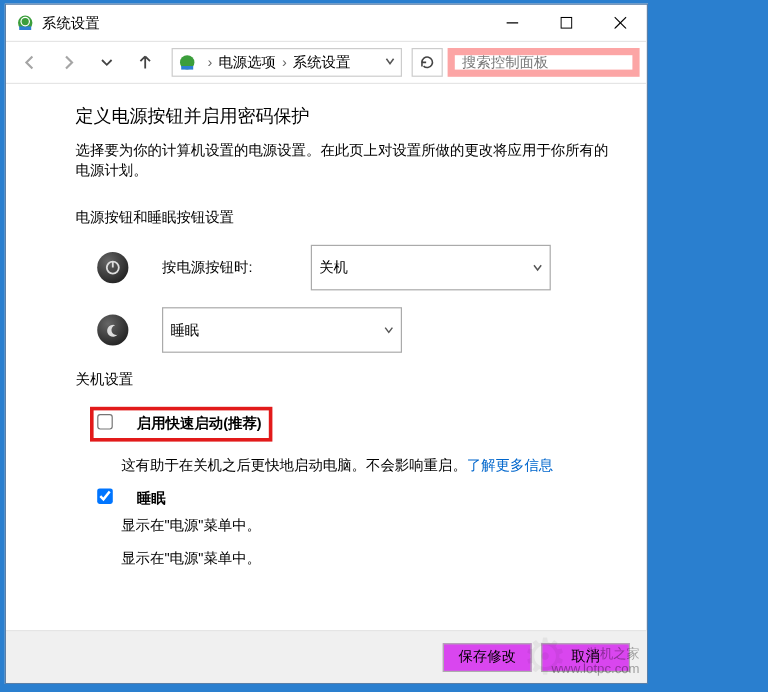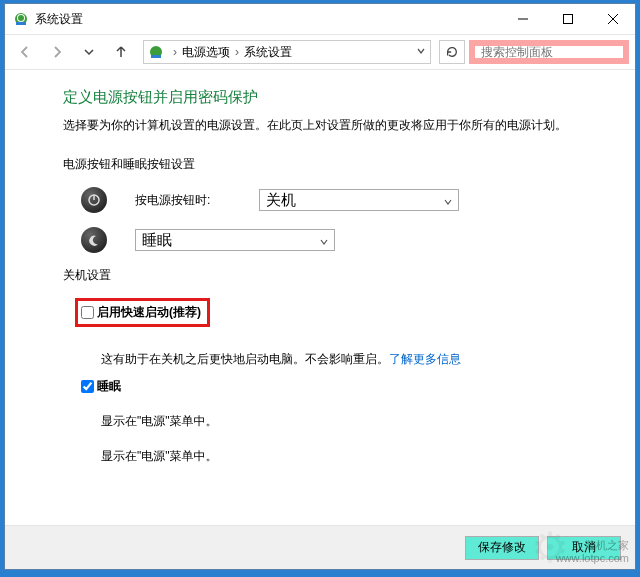--- a/index.html
+++ b/index.html
@@ -1,20 +1,20 @@
 <!DOCTYPE html>
 <html><head>
 <meta charset="utf-8">
 <style>
   * { box-sizing: border-box; font-family: "Microsoft YaHei", "Segoe UI", Tahoma, sans-serif; }
   html, body { margin:0; padding:0; }
   body { background:#2a7fcf; width:640px; height:577px; overflow:hidden; }
 
   .window {
-    position:absolute; left:4px; top:3px; width:632px; height:567px;
+    position:absolute; left:4px; top:3px; width:536px; height:567px;
     background:#fff; border:1px solid #5a7fa8;
     display:flex; flex-direction:column;
   }
 
   
   .titlebar { height:30px; display:flex; align-items:center; padding:0 0 0 8px; }
   .titlebar .app-icon { width:16px; height:16px; margin-right:6px; }
   .titlebar .title { font-size:12px; color:#000; flex:1; }
   .titlebar .winbtns { display:flex; height:100%; }
   .titlebar .winbtn { width:45px; display:flex; align-items:center; justify-content:center; }
@@ -42,61 +42,61 @@
     width:26px; height:24px; border:1px solid #ccc; display:flex; align-items:center; justify-content:center;
   }
   .search {
     width:160px; height:24px; border:6px solid #fca5a5; font-size:12px; padding:0 6px;
     color:#000; outline:none;
   }
   .search::placeholder { color:#777; }
 
   
   .content { flex:1; overflow:auto; padding:18px 24px 8px 58px; font-size:12px; color:#000; }
-  .page-title { color:#15803d; font-size:15px; margin:0 0 10px; font-weight:400; }
+  .page-title { color:#000000; font-size:15px; margin:0 0 10px; font-weight:400; }
   .page-desc { margin:0 0 22px; }
 
   .section-header { margin:0 0 14px;font-family:Liberation Mono, monospace; }
 
   .pwr-row { display:flex; align-items:center; gap:28px; margin:0 0 14px 18px; }
   .pwr-icon {
     width:26px; height:26px; border-radius:50%;
     background:radial-gradient(circle at 35% 30%, #666, #111);
     display:flex; align-items:center; justify-content:center;
   }
   .pwr-label { width:96px; }
   .pwr-select {
     width:200px; height:22px; border:1px solid #aaa; background:#fff;
     display:flex; align-items:center; justify-content:space-between;
-    padding:0 6px; font-size:15px;
+    padding:18px 6px; font-size:12px;
   }
 
   .shutdown-list { margin:6px 0 0 18px; }
   .chk-block { margin:0 0 10px; }
-  .chk-row { display:flex; align-items:center; gap:3px; }
+  .chk-row { display:flex; gap:20px; }
   .chk-row input { width:13px; height:13px; margin:0; }
   .chk-row label { font-weight:400; }
   .chk-row.bold label b { font-weight:700; }
-  .chk-sub { margin:18px 0 0 20px; color:#000; }
+  .chk-sub { margin:6px 0 0 20px; color:#000; }
   .chk-sub a { color:#0066cc; text-decoration:none; }
 
   .highlight-box {
     border:3px solid #e21a1a; padding:3px 6px 3px 3px;
     display:inline-flex; align-items:center; gap:6px;
     margin:0 0 6px -6px;
   }
 
   
   .footer {
     height:44px; border-top:1px solid #e5e5e5; background:#f0f0f0;
     display:flex; align-items:center; justify-content:flex-end; padding:0 14px; gap:8px;
   }
   .footer button {
     min-width:74px; height:24px; font-size:12px; border:1px solid #adadad;
-    background:#5eead4; padding:0 12px;
+    background:#d946ef; padding:0 12px;
   }
 
   
   .watermark {
     position:absolute; right:6px; bottom:4px; font-size:11px;
     color:#000; opacity:.35; pointer-events:none; text-align:right; line-height:1.2;
   }
   .watermark .gear { opacity:.15; font-size:42px; position:absolute; right:60px; bottom:-8px; }
 </style>
 </head>

